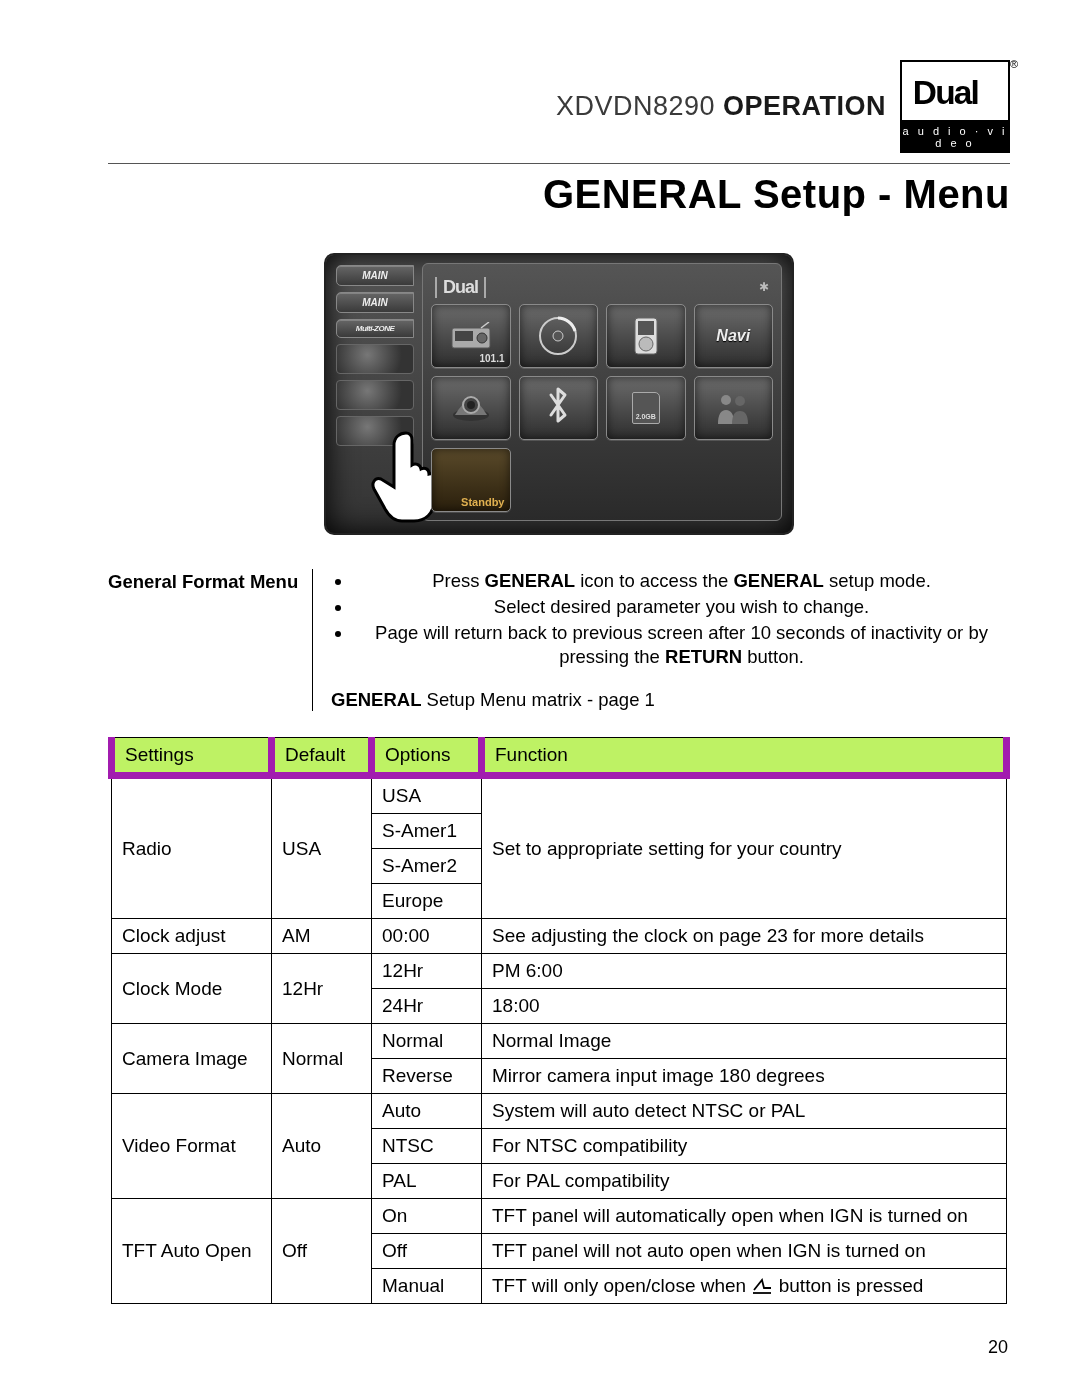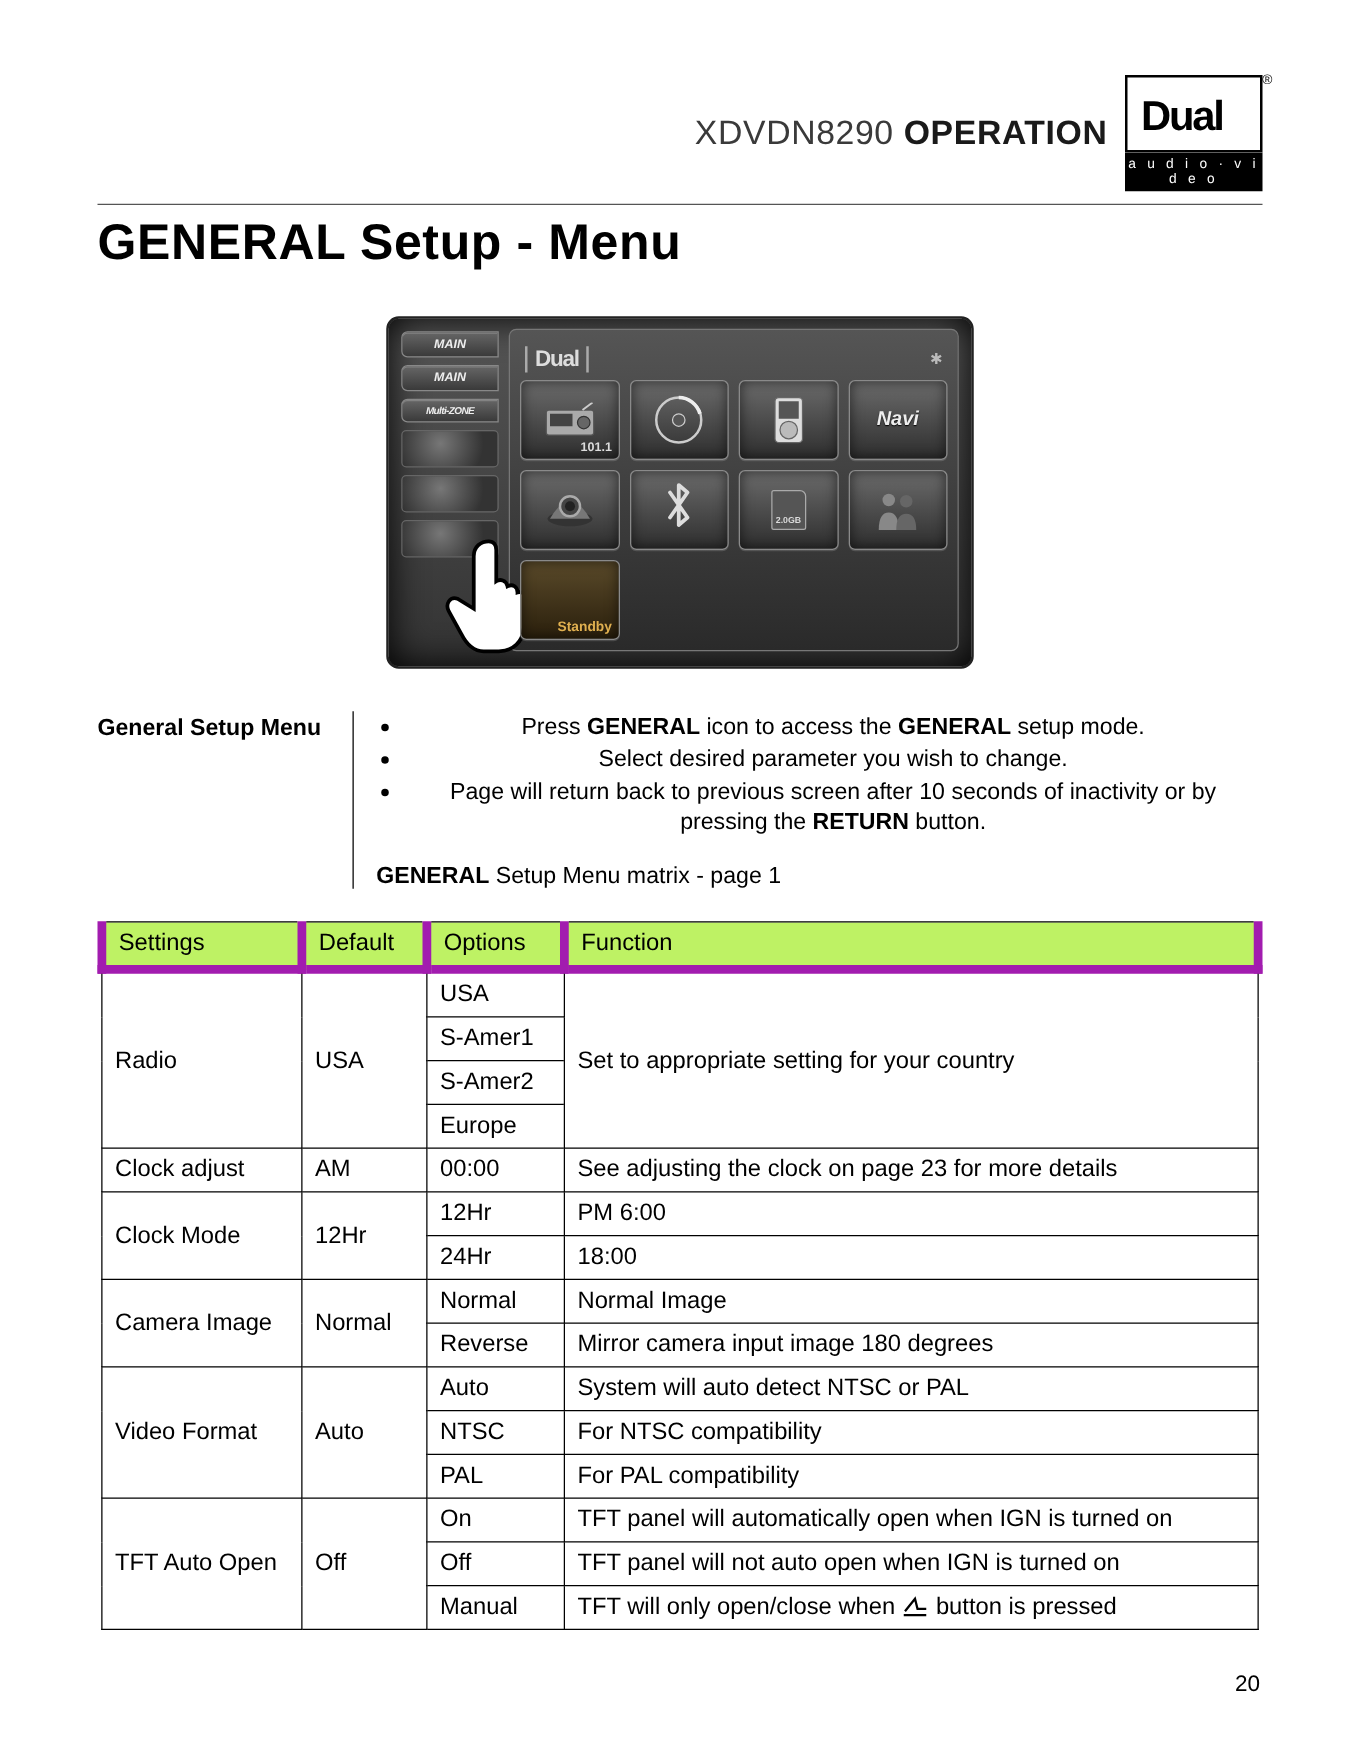--- a/index.html
+++ b/index.html
@@ -6,21 +6,21 @@
   html, body { margin: 0; padding: 0; }
   body {
     width: 1080px;
     height: 1397px;
     font-family: Arial, Helvetica, sans-serif;
     color: #000;
     background: #fff;
     position: relative;
   }
   .page {
-    padding: 60px 70px 40px 78px;
+    padding: 60px 70px 40px 108px;
   }
   .header-row {
     display: flex;
     justify-content: flex-end;
     align-items: center;
     gap: 14px;
   }
   .header-text {
     font-size: 27px;
     font-weight: 400;
@@ -59,21 +59,21 @@
     padding: 3px 0 4px;
   }
   .hr {
     border: 0;
     border-top: 1.5px solid #555;
     margin: 10px 0 8px 0;
   }
   .page-title {
     font-size: 40px;
     font-weight: 700;
-    text-align: left;
+    text-align: right;
     margin: 0 0 24px 0;
     letter-spacing: 0.5px;
   }
   .screenshot-wrap {
     display: flex;
     justify-content: center;
     margin-bottom: 34px;
   }
   .device-screen {
     width: 470px;
@@ -333,21 +333,21 @@
           </div>
           <div class="ds-cell standby">
             <span class="sub">Standby</span>
           </div>
         </div>
       </div>
     </div>
   </div>
 
   <div class="instr-block">
-    <div class="instr-label">General Setup Menu</div>
+    <div class="instr-label">General Format Menu</div>
     <div class="instr-body">
       <ul>
         <li>
           <span>Press </span><b>GENERAL</b><span> icon to access the </span><b>GENERAL</b><span> setup mode.</span>
         </li>
         <li>Select desired parameter you wish to change.</li>
         <li>
           <span>Page will return back to previous screen after 10 seconds of inactivity or by pressing the </span><b>RETURN</b><span> button.</span>
         </li>
       </ul>

